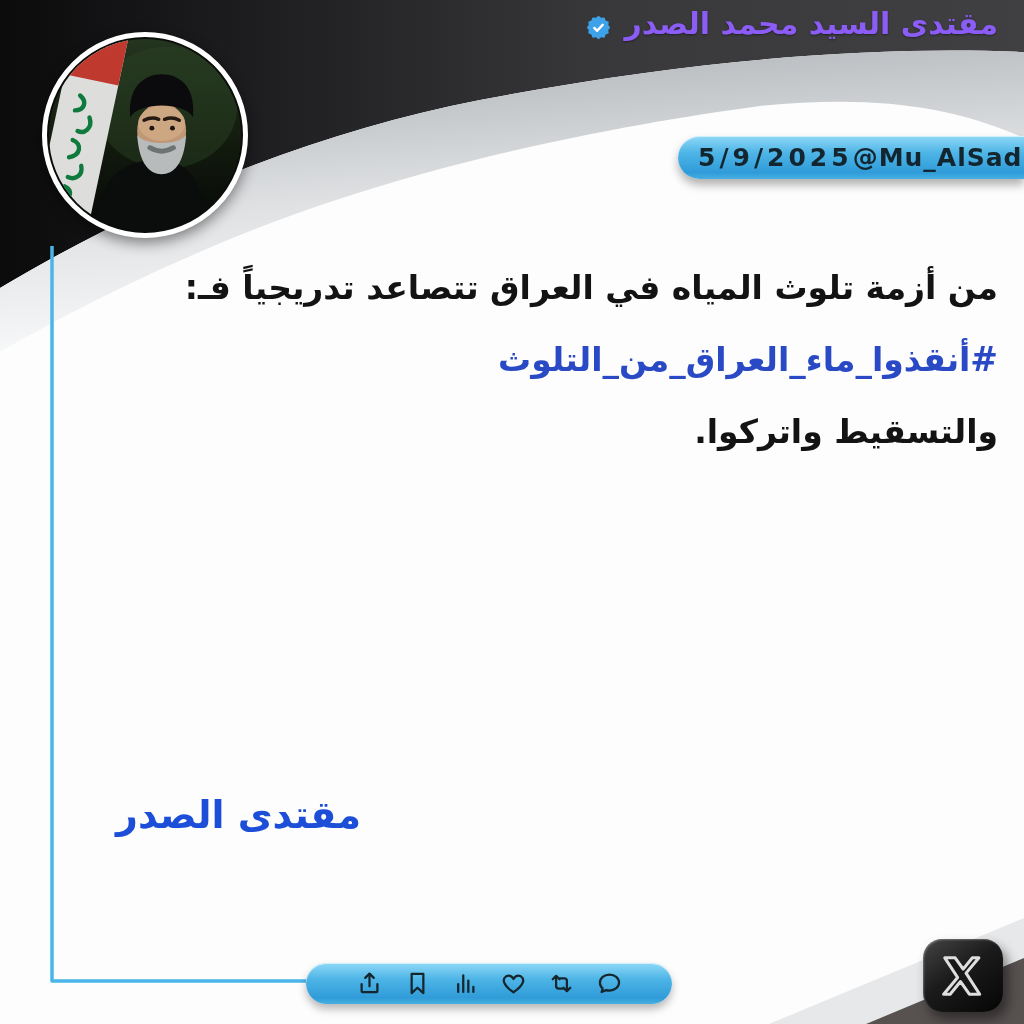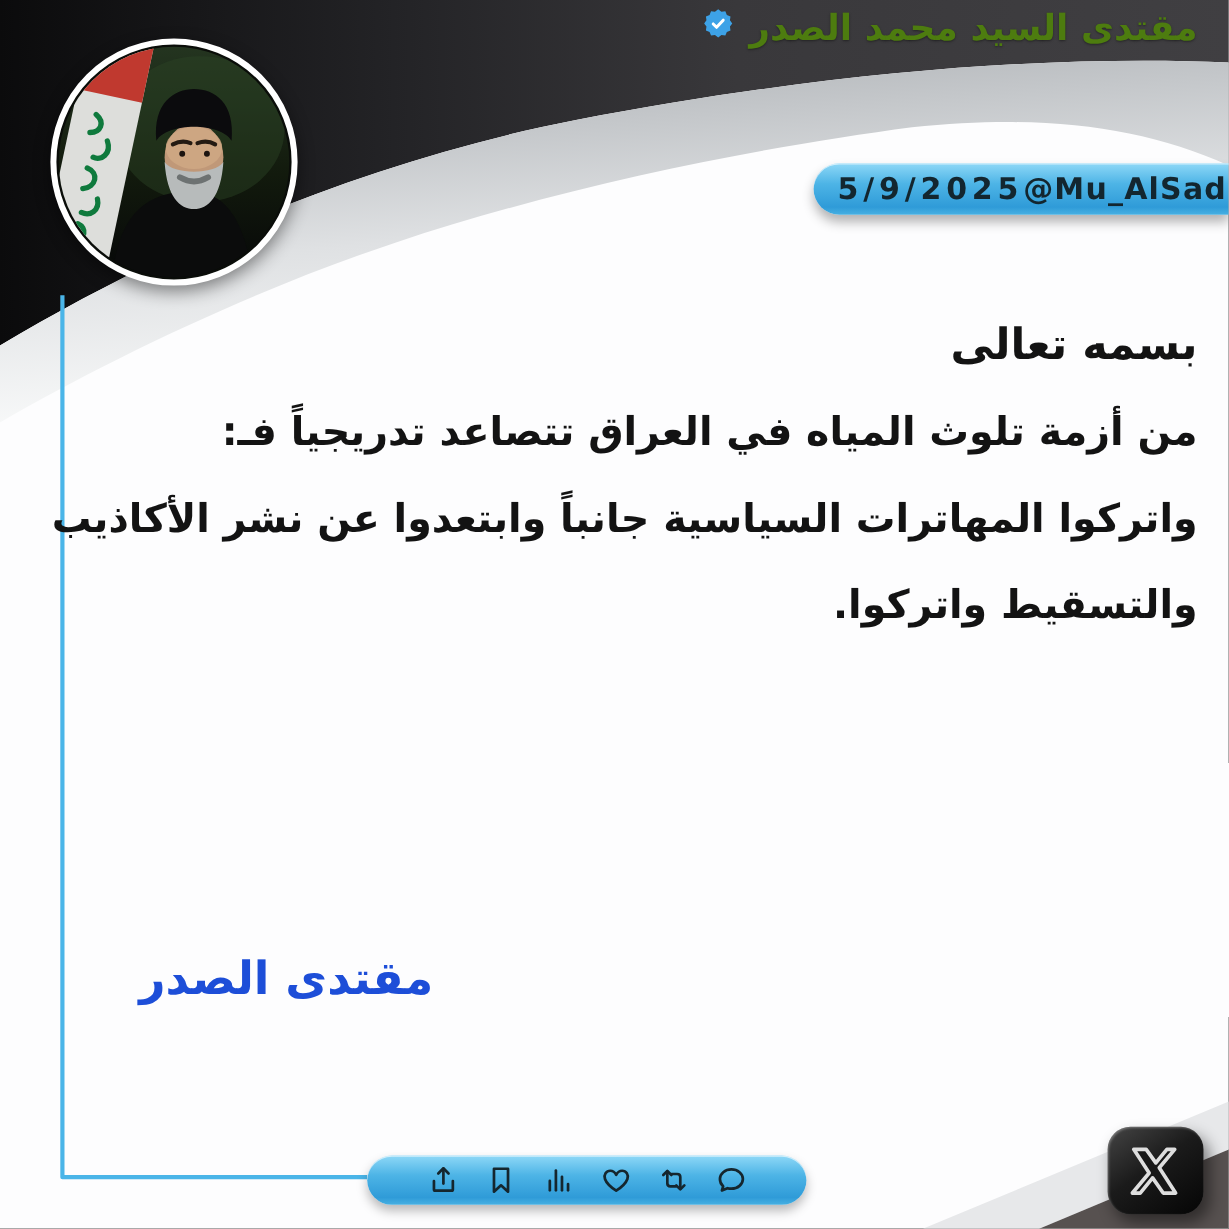--- a/index.html
+++ b/index.html
@@ -3,22 +3,22 @@
 <meta charset="utf-8">
 <style>
   html,body{margin:0;padding:0;background:#222;}
   .stage{
     position:relative;width:1024px;height:1024px;overflow:hidden;
     background:#fdfdfe;font-family:"DejaVu Sans", sans-serif;
   }
   .bg-svg{position:absolute;inset:0;}
   
   .display-name{
-    position:absolute;top:6px;right:26px;display:flex;align-items:flex-start;gap:12px;
-    direction:rtl;color:#4d7c0f;font-size:30px;font-weight:700;letter-spacing:.5px;
+    position:absolute;top:6px;right:26px;display:flex;align-items:flex-end;gap:12px;
+    direction:rtl;color:#8b5cf6;font-size:30px;font-weight:700;letter-spacing:.5px;
     text-shadow:0 1px 2px rgba(0,0,0,.4);
   }
   .badge{display:inline-flex;align-items:center;}
   
   .avatar{
     position:absolute;left:42px;top:32px;width:196px;height:196px;border-radius:50%;
     border:5px solid #ffffff;box-shadow:0 5px 14px rgba(0,0,0,.45);overflow:hidden;
     background:#0a0d09;
   }
   .avatar svg{display:block;width:100%;height:100%;}
@@ -149,23 +149,22 @@
       </g>
     </svg>
   </div>
 
   <div class="date-pill">
     <span class="date">5/9/2025</span>
     <span class="handle">@Mu_AlSadr</span>
   </div>
 
   <div class="post-body">
-    <div class="post-line greeting">بسمه تعالى</div>
     <div class="post-line">من أزمة تلوث المياه في العراق تتصاعد تدريجياً فـ:</div>
-    <div class="post-line">واتركوا المهاترات السياسية جانباً وابتعدوا عن نشر الأكاذيب</div>
+    <div class="post-line hashtag">#أنقذوا_ماء_العراق_من_التلوث</div>
     <div class="post-line">والتسقيط واتركوا.</div>
   </div>
 
   <div class="signature">مقتدى الصدر</div>
 
   <div class="action-bar">
     <span class="ico">
       <svg viewBox="0 0 24 24">
         <path d="M12 14.5V3.6"></path>
         <path d="M8.2 7L12 3.2 15.8 7"></path>

